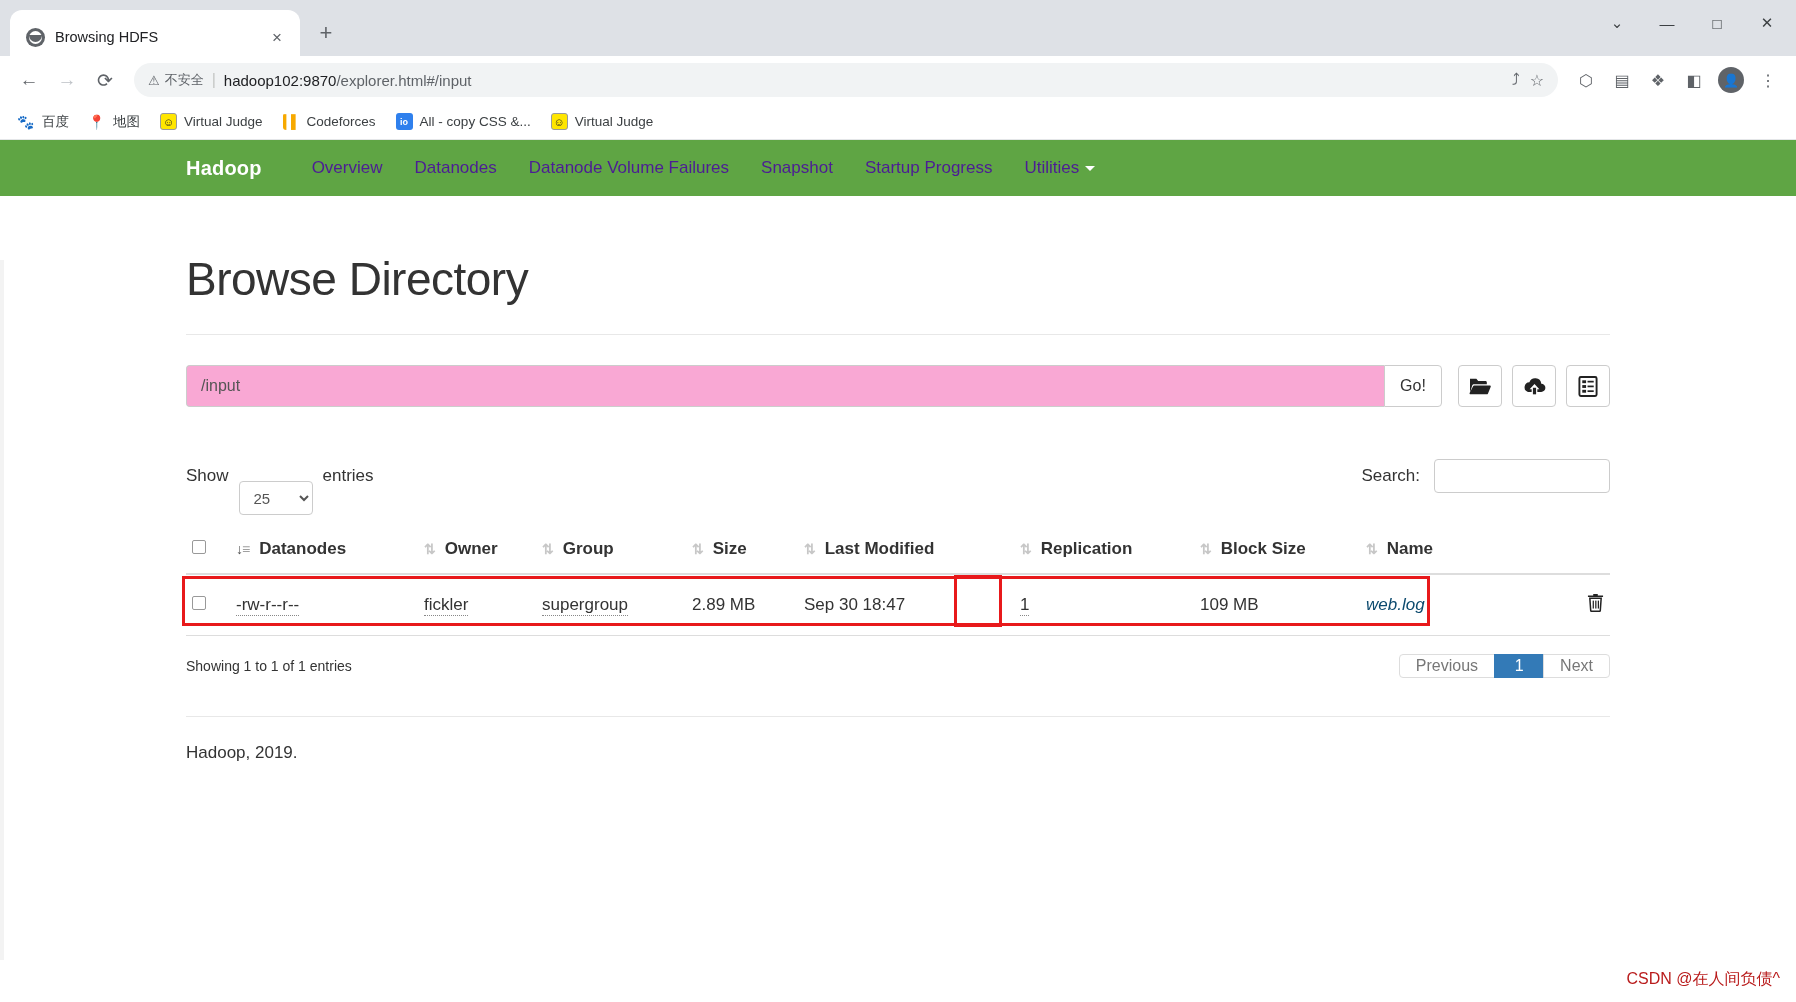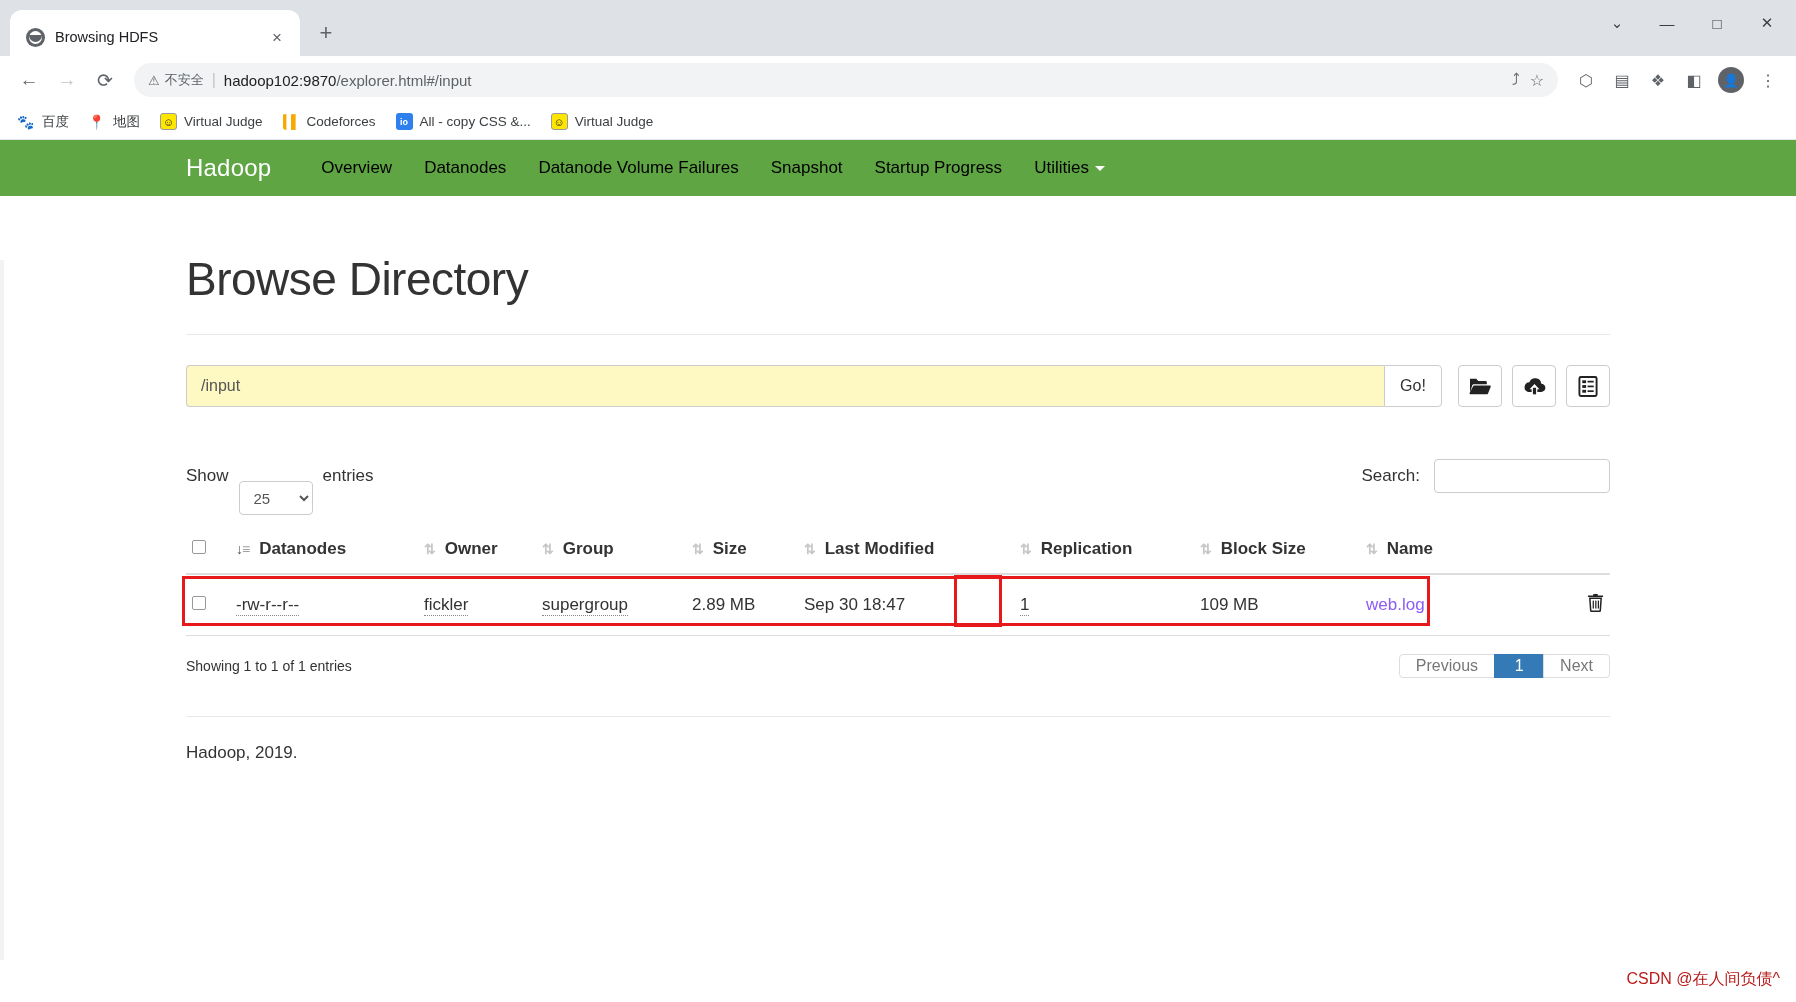--- a/index.html
+++ b/index.html
@@ -108,25 +108,25 @@
   .ico-all { background: #2f80ed; color: #fff; font-size: 9px; font-weight: bold; }
 
   
   .page { flex: 1; background: #ffffff; overflow: hidden; position: relative; }
 
   .navbar {
     background: #5fa544; height: 56px; display: flex; align-items: center;
     padding-left: 186px; gap: 0;
   }
   .brand {
-    color: #ffffff; font-size: 24px; font-weight: 400; margin-right: 34px;
+    color: #ffffff; font-size: 20px; font-weight: 700; margin-right: 34px;
     letter-spacing: .2px;
   }
   .navlink {
-    color: #000000; font-size: 17px; padding: 0 16px; white-space: nowrap;
+    color: #4c1d95; font-size: 17px; padding: 0 16px; white-space: nowrap;
     text-decoration: none;
   }
   .caret {
     display: inline-block; width: 0; height: 0; margin-left: 6px;
     border-left: 5px solid transparent; border-right: 5px solid transparent;
     border-top: 5px solid #ffffff; vertical-align: middle;
   }
 
   .container { padding: 0 186px; }
 
@@ -135,21 +135,21 @@
     margin: 56px 0 28px 0; letter-spacing: -0.5px;
   }
   .hr { height: 1px; background: #e8e8e8; margin: 0 0 30px 0; }
 
   .pathrow { display: flex; align-items: flex-start; gap: 16px; }
   .input-group { flex: 1; display: flex; height: 42px; }
   .path-input {
     flex: 1; border: 1px solid #cccccc; border-right: none;
     border-radius: 4px 0 0 4px; padding: 0 14px; font-size: 16px;
     color: #555555; font-family: "Liberation Sans", sans-serif; outline: none;
-    background: #fef9c3;
+    background: #f9a8d4;
   }
   .go-btn {
     width: 58px; border: 1px solid #cccccc; background: #ffffff;
     border-radius: 0 4px 4px 0; font-size: 16px; color: #333333;
     font-family: "Liberation Sans", sans-serif; cursor: pointer;
   }
   .icon-btns { display: flex; gap: 10px; }
   .icon-btn {
     width: 44px; height: 42px; border: 1px solid #cccccc; background: #ffffff;
     border-radius: 4px; display: flex; align-items: center; justify-content: center;
@@ -187,21 +187,21 @@
   .sort-ico.active { color: #555555; }
   .sort-ico.active .bars { color: #a0a0a0; }
   table.files tbody td {
     font-size: 17px; color: #333333; padding: 18px 6px;
     border-bottom: 1px solid #dddddd; vertical-align: middle; white-space: nowrap;
   }
   .editable {
     color: #333333; border-bottom: 1px dotted #888888; cursor: pointer;
     padding-bottom: 1px;
   }
-  .file-link { color: #8b5cf6; text-decoration: none; cursor: pointer; }
+  .file-link { color: #0c4a6e; text-decoration: none; cursor: pointer; font-style: italic; }
   .trash { color: #333333; font-size: 19px; cursor: pointer; }
   .cb {
     width: 14px; height: 14px; border: 1px solid #999999; border-radius: 2px;
     background: #ffffff; display: inline-block;
   }
   .col-check { width: 44px; }
   .col-perm { width: 188px; }
   .col-owner { width: 118px; }
   .col-group { width: 150px; }
   .col-size { width: 112px; }

